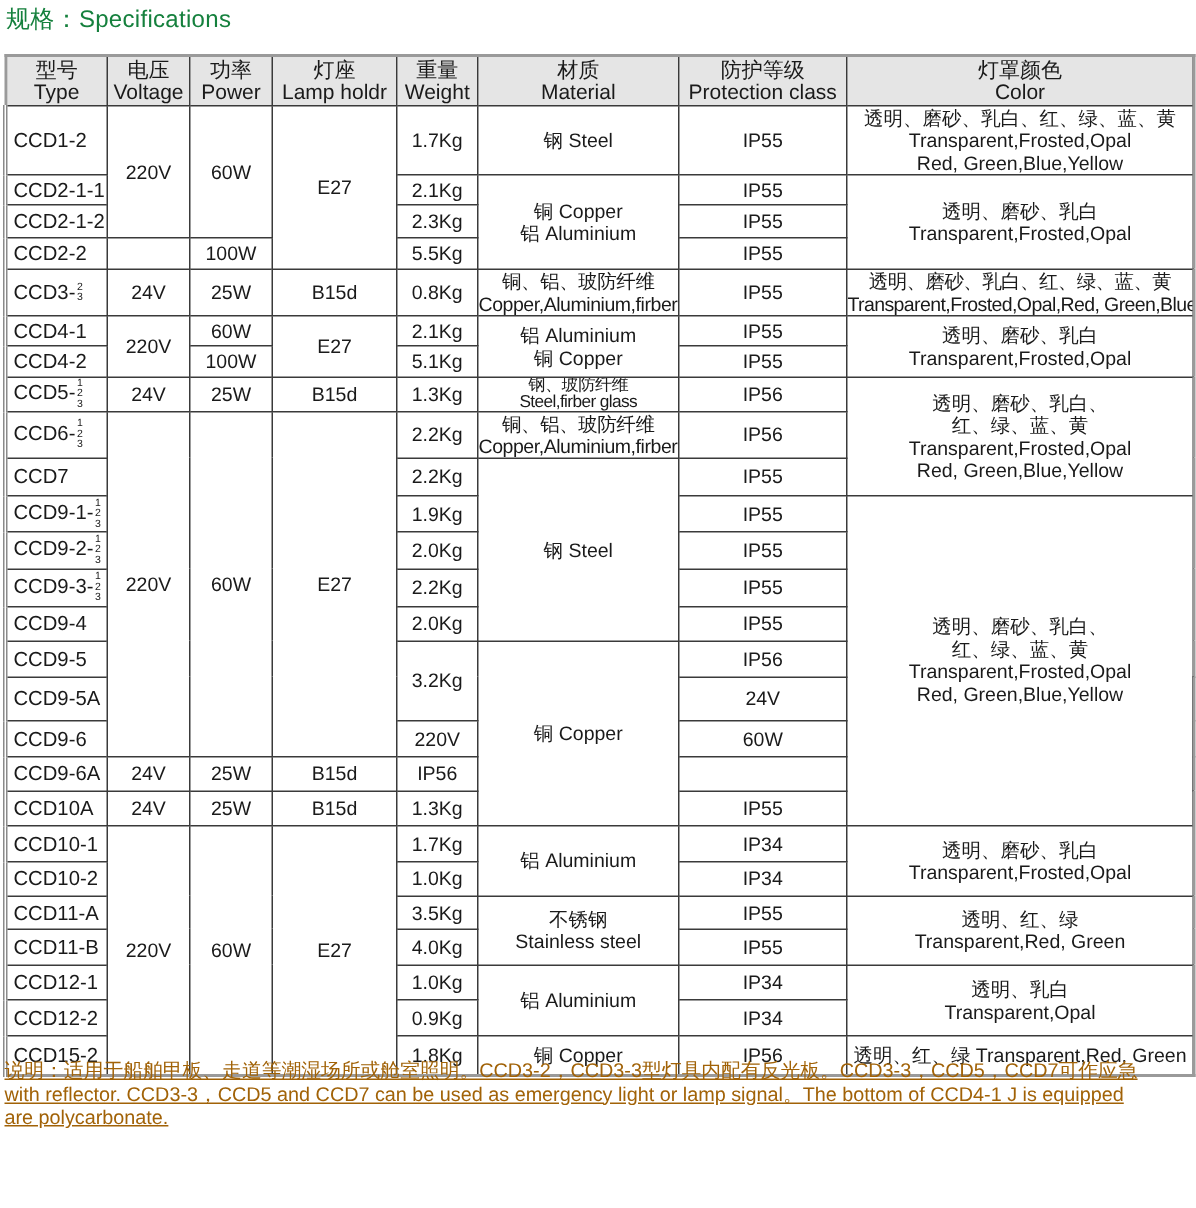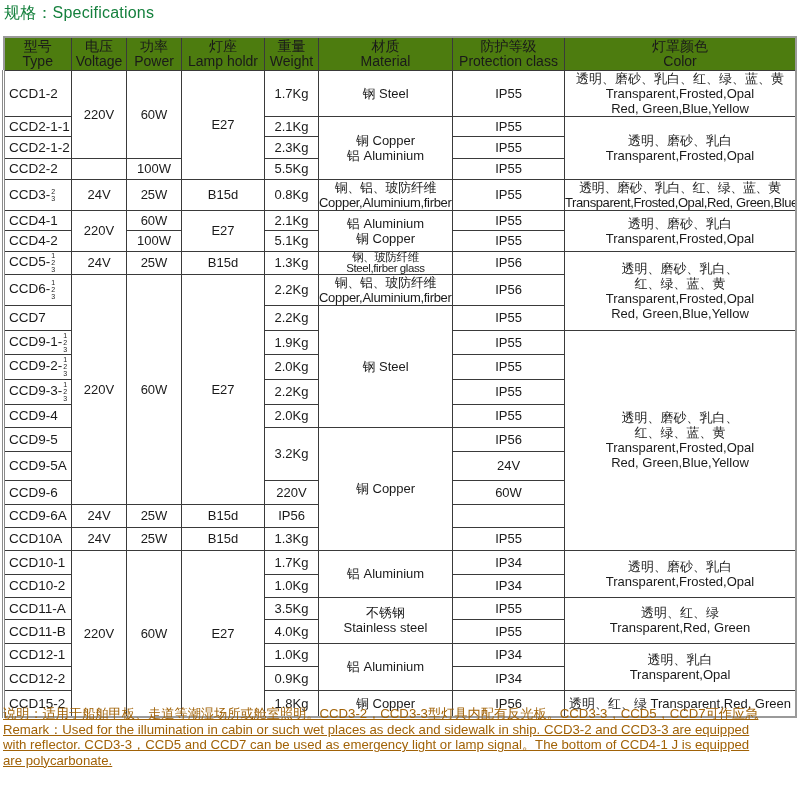--- a/index.html
+++ b/index.html
@@ -4,21 +4,21 @@
 <style>
   html, body { margin:0; padding:0; background:#ffffff; }
   body { width:797px; height:805px; position:relative; overflow:hidden;
          font-family:"Liberation Sans", "DejaVu Sans", sans-serif; color:#1a1a1a; }
   .title { position:absolute; left:4px; top:3px; font-size:16px; color:#15803d; letter-spacing:0.2px; }
   table.spec { position:absolute; left:2px; top:36px; border-collapse:collapse;
                table-layout:fixed; width:792px; border:2px solid #9a9a9a; }
   table.spec td, table.spec th { border:1px solid #3a3a3a; padding:0; text-align:center;
                vertical-align:middle; font-size:13px; line-height:15px; font-weight:normal;
                overflow:hidden; white-space:nowrap; }
-  table.spec th { background:#4d7c0f; font-size:14px; line-height:15px; }
+  table.spec th { background:#e5e5e5; font-size:14px; line-height:15px; }
   table.spec td.type { text-align:left; padding-left:4px; font-size:13.5px; border-left:3px double #8a8a8a; }
   .frac { display:inline-block; vertical-align:middle; font-size:7px; line-height:7px; text-align:center; margin-left:1px; }
   .frac span { display:block; }
   .small { font-size:10px; line-height:11px; letter-spacing:-0.3px; }
   .small2 { font-size:10.5px; line-height:12px; letter-spacing:-0.4px; }
   .notes { position:absolute; left:3px; top:706px; width:792px; font-size:13.2px; line-height:15.6px; color:#a16207;text-decoration:underline; }
   .notes p { margin:0; white-space:nowrap; }
 </style>
 </head>
 <body>
@@ -255,16 +255,15 @@
     <td>1.8Kg</td>
     <td>铜 Copper</td>
     <td>IP56</td>
     <td>透明、红、绿 Transparent,Red, Green</td>
   </tr>
 </tbody>
   </table>
 
 <div class="notes">
   <p>说明：适用于船舶甲板、走道等潮湿场所或舱室照明。CCD3-2，CCD3-3型灯具内配有反光板。CCD3-3，CCD5，CCD7可作应急</p>
-  <p>Remark：Used for the illumination in cabin or such wet places as deck and sidewalk in ship.  CCD3-2 and CCD3-3 are equipped</p>
   <p>with reflector.  CCD3-3，CCD5 and CCD7 can be used as emergency light or lamp signal。The bottom of CCD4-1 J is equipped</p>
   <p>are polycarbonate.</p>
 </div>
 
 </body></html>

